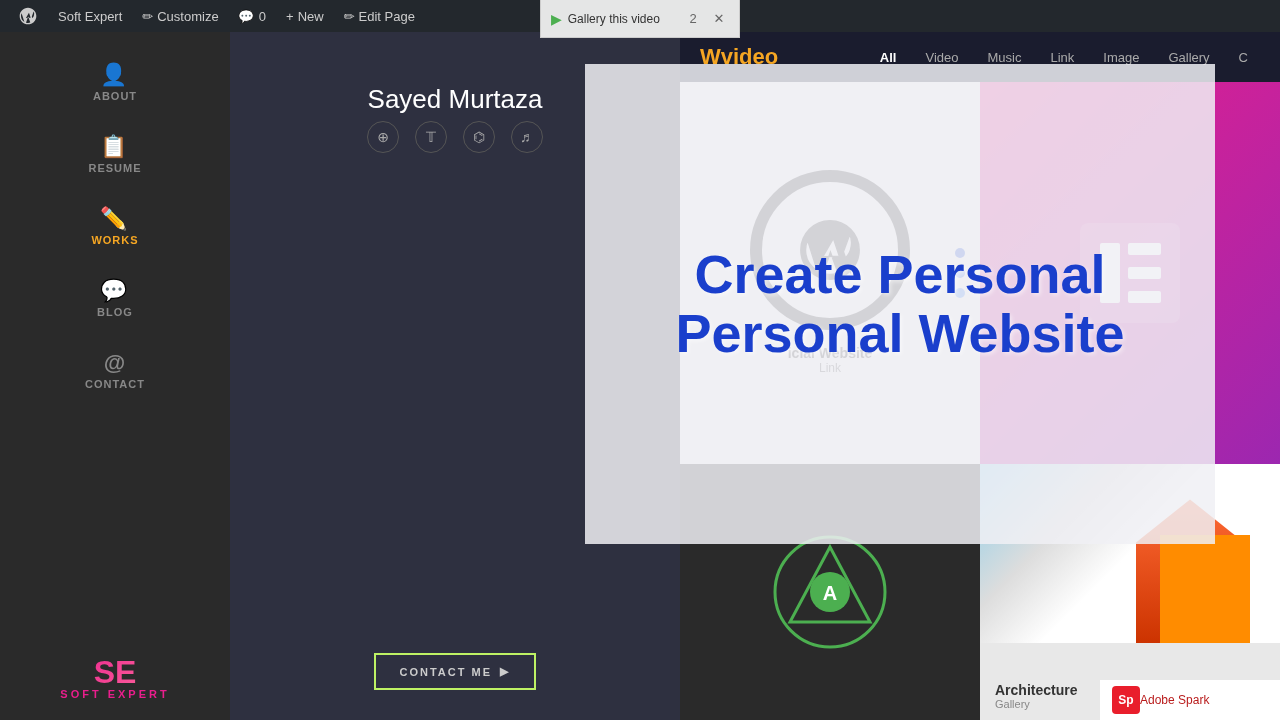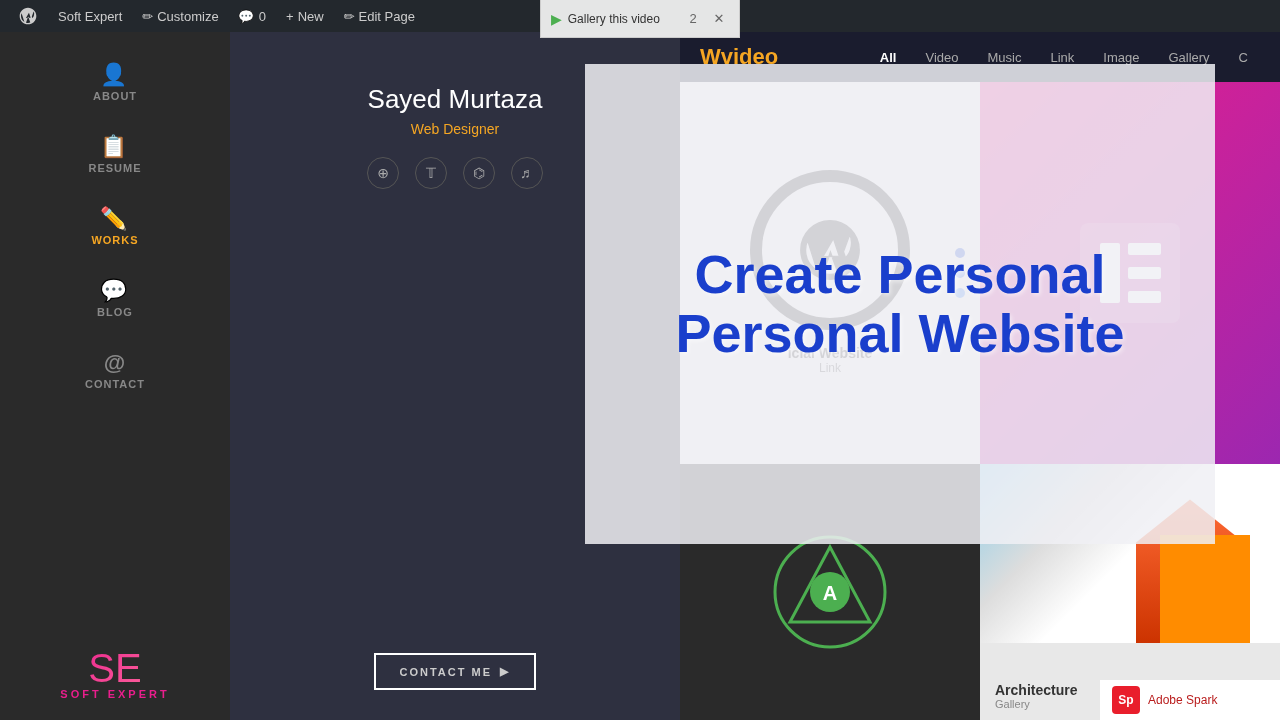--- a/index.html
+++ b/index.html
@@ -91,22 +91,22 @@
     }
 
     .se-logo {
       position: absolute;
       bottom: 20px;
       left: 50%;
       transform: translateX(-50%);
       text-align: center;
     }
     .se-logo-text {
-      font-size: 40px;
-      font-weight: 400;
+      font-size: 32px;
+      font-weight: 700;
       background: linear-gradient(135deg, #e91e8c, #ff6b9d);
       -webkit-background-clip: text;
       -webkit-text-fill-color: transparent;
       line-height: 1;
     }
     .se-logo-subtitle {
       font-size: 11px;
       color: #e91e8c;
       letter-spacing: 3px;
       font-weight: bold;
@@ -249,21 +249,21 @@
       font-weight: bold;
       cursor: pointer;
       text-transform: uppercase;
       display: flex;
       align-items: center;
       gap: 8px;
     }
     .btn-contact {
       padding: 10px 24px;
       background: transparent;
-      border: 2px solid #ffffff;
+      border: 2px solid #bef264;
       color: #ccc;
       font-size: 11px;
       letter-spacing: 2px;
       font-weight: bold;
       cursor: pointer;
       text-transform: uppercase;
       display: flex;
       align-items: center;
       gap: 8px;
     }
@@ -525,21 +525,20 @@
     
     .adobe-spark {
       position: absolute;
       bottom: 0;
       right: 0;
       width: 180px;
       height: 40px;
       background: #fff;
       display: flex;
       align-items: center;
-      gap: 8px;
       padding: 0 12px;
     }
     .adobe-logo {
       width: 28px;
       height: 28px;
       background: #e91e2c;
       border-radius: 4px;
       display: flex;
       align-items: center;
       justify-content: center;
@@ -618,21 +617,20 @@
     <div class="se-logo">
       <div class="se-logo-text">SE</div>
       <div class="se-logo-subtitle">SOFT EXPERT</div>
     </div>
   </div>
 
   <div class="portfolio-card">
 
     <div class="card-body">
       <div class="person-name">Sayed Murtaza</div>
-      <div class="person-title">Web Designer</div>
 
       <div class="social-icons">
         <div class="social-icon">⊕</div>
         <div class="social-icon">𝕋</div>
         <div class="social-icon">⌬</div>
         <div class="social-icon">♬</div>
       </div>
     </div>
 
     <div class="card-buttons">

